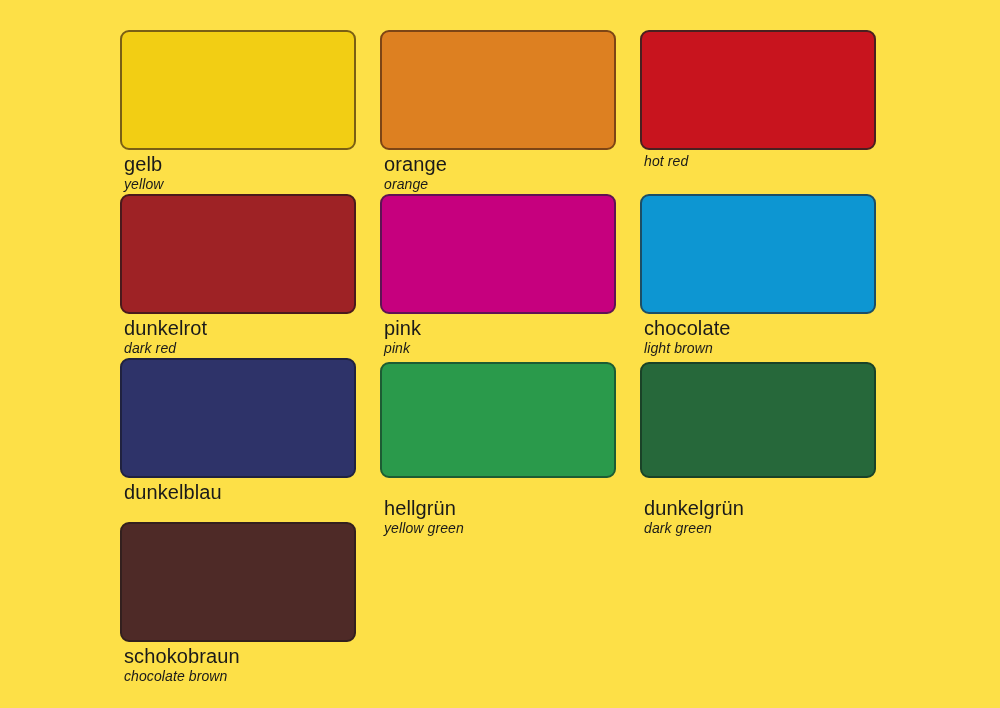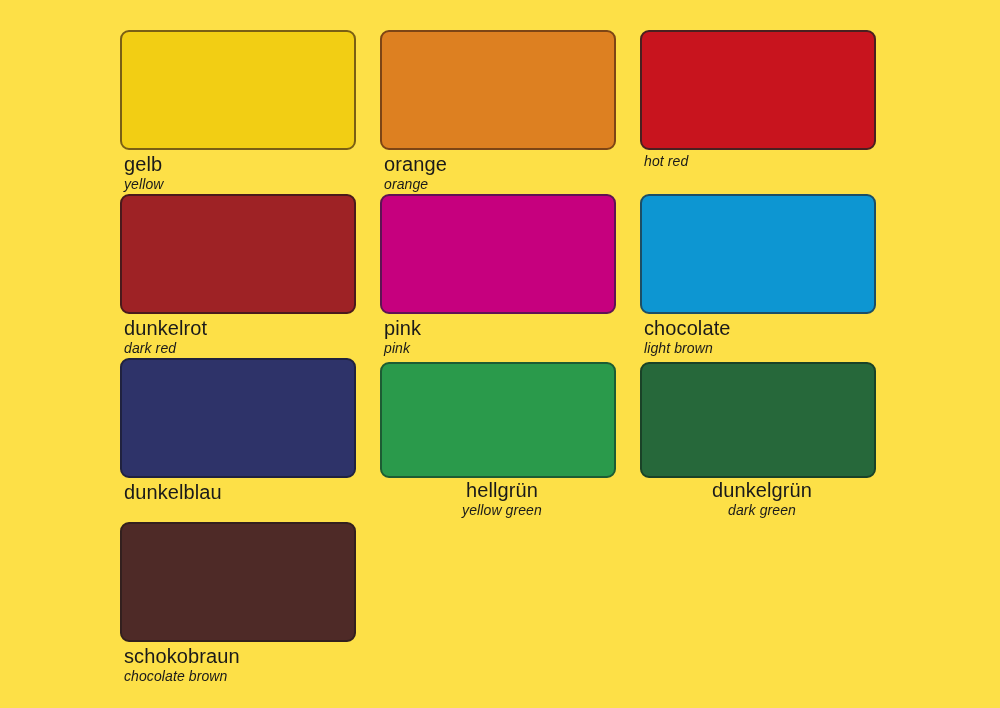--- a/index.html
+++ b/index.html
@@ -70,21 +70,21 @@
     font-style: italic;
     font-weight: 400;
     color: #1a1a1a;
     line-height: 16px;
     letter-spacing: 0.1px;
     white-space: nowrap;
   }
 
   
   .swatch-cell.row-3-green .swatch-chip { margin-top: 4px; height: 116px; }
-  .swatch-cell.row-3-green .swatch-labels { padding-top: 1px; text-align: center; }
+  .swatch-cell.row-3-green .swatch-labels { padding-top: 19px; }
 </style>
 </head>
 <body style="background: rgb(255, 255, 255);">
 
 <div id="palette-page">
   <div class="swatch-grid">
 
     <div class="swatch-cell">
       <div class="swatch-chip" style="background-color: rgb(242, 206, 20); border-color: rgb(122, 95, 20);"></div>
       <div class="swatch-labels">

